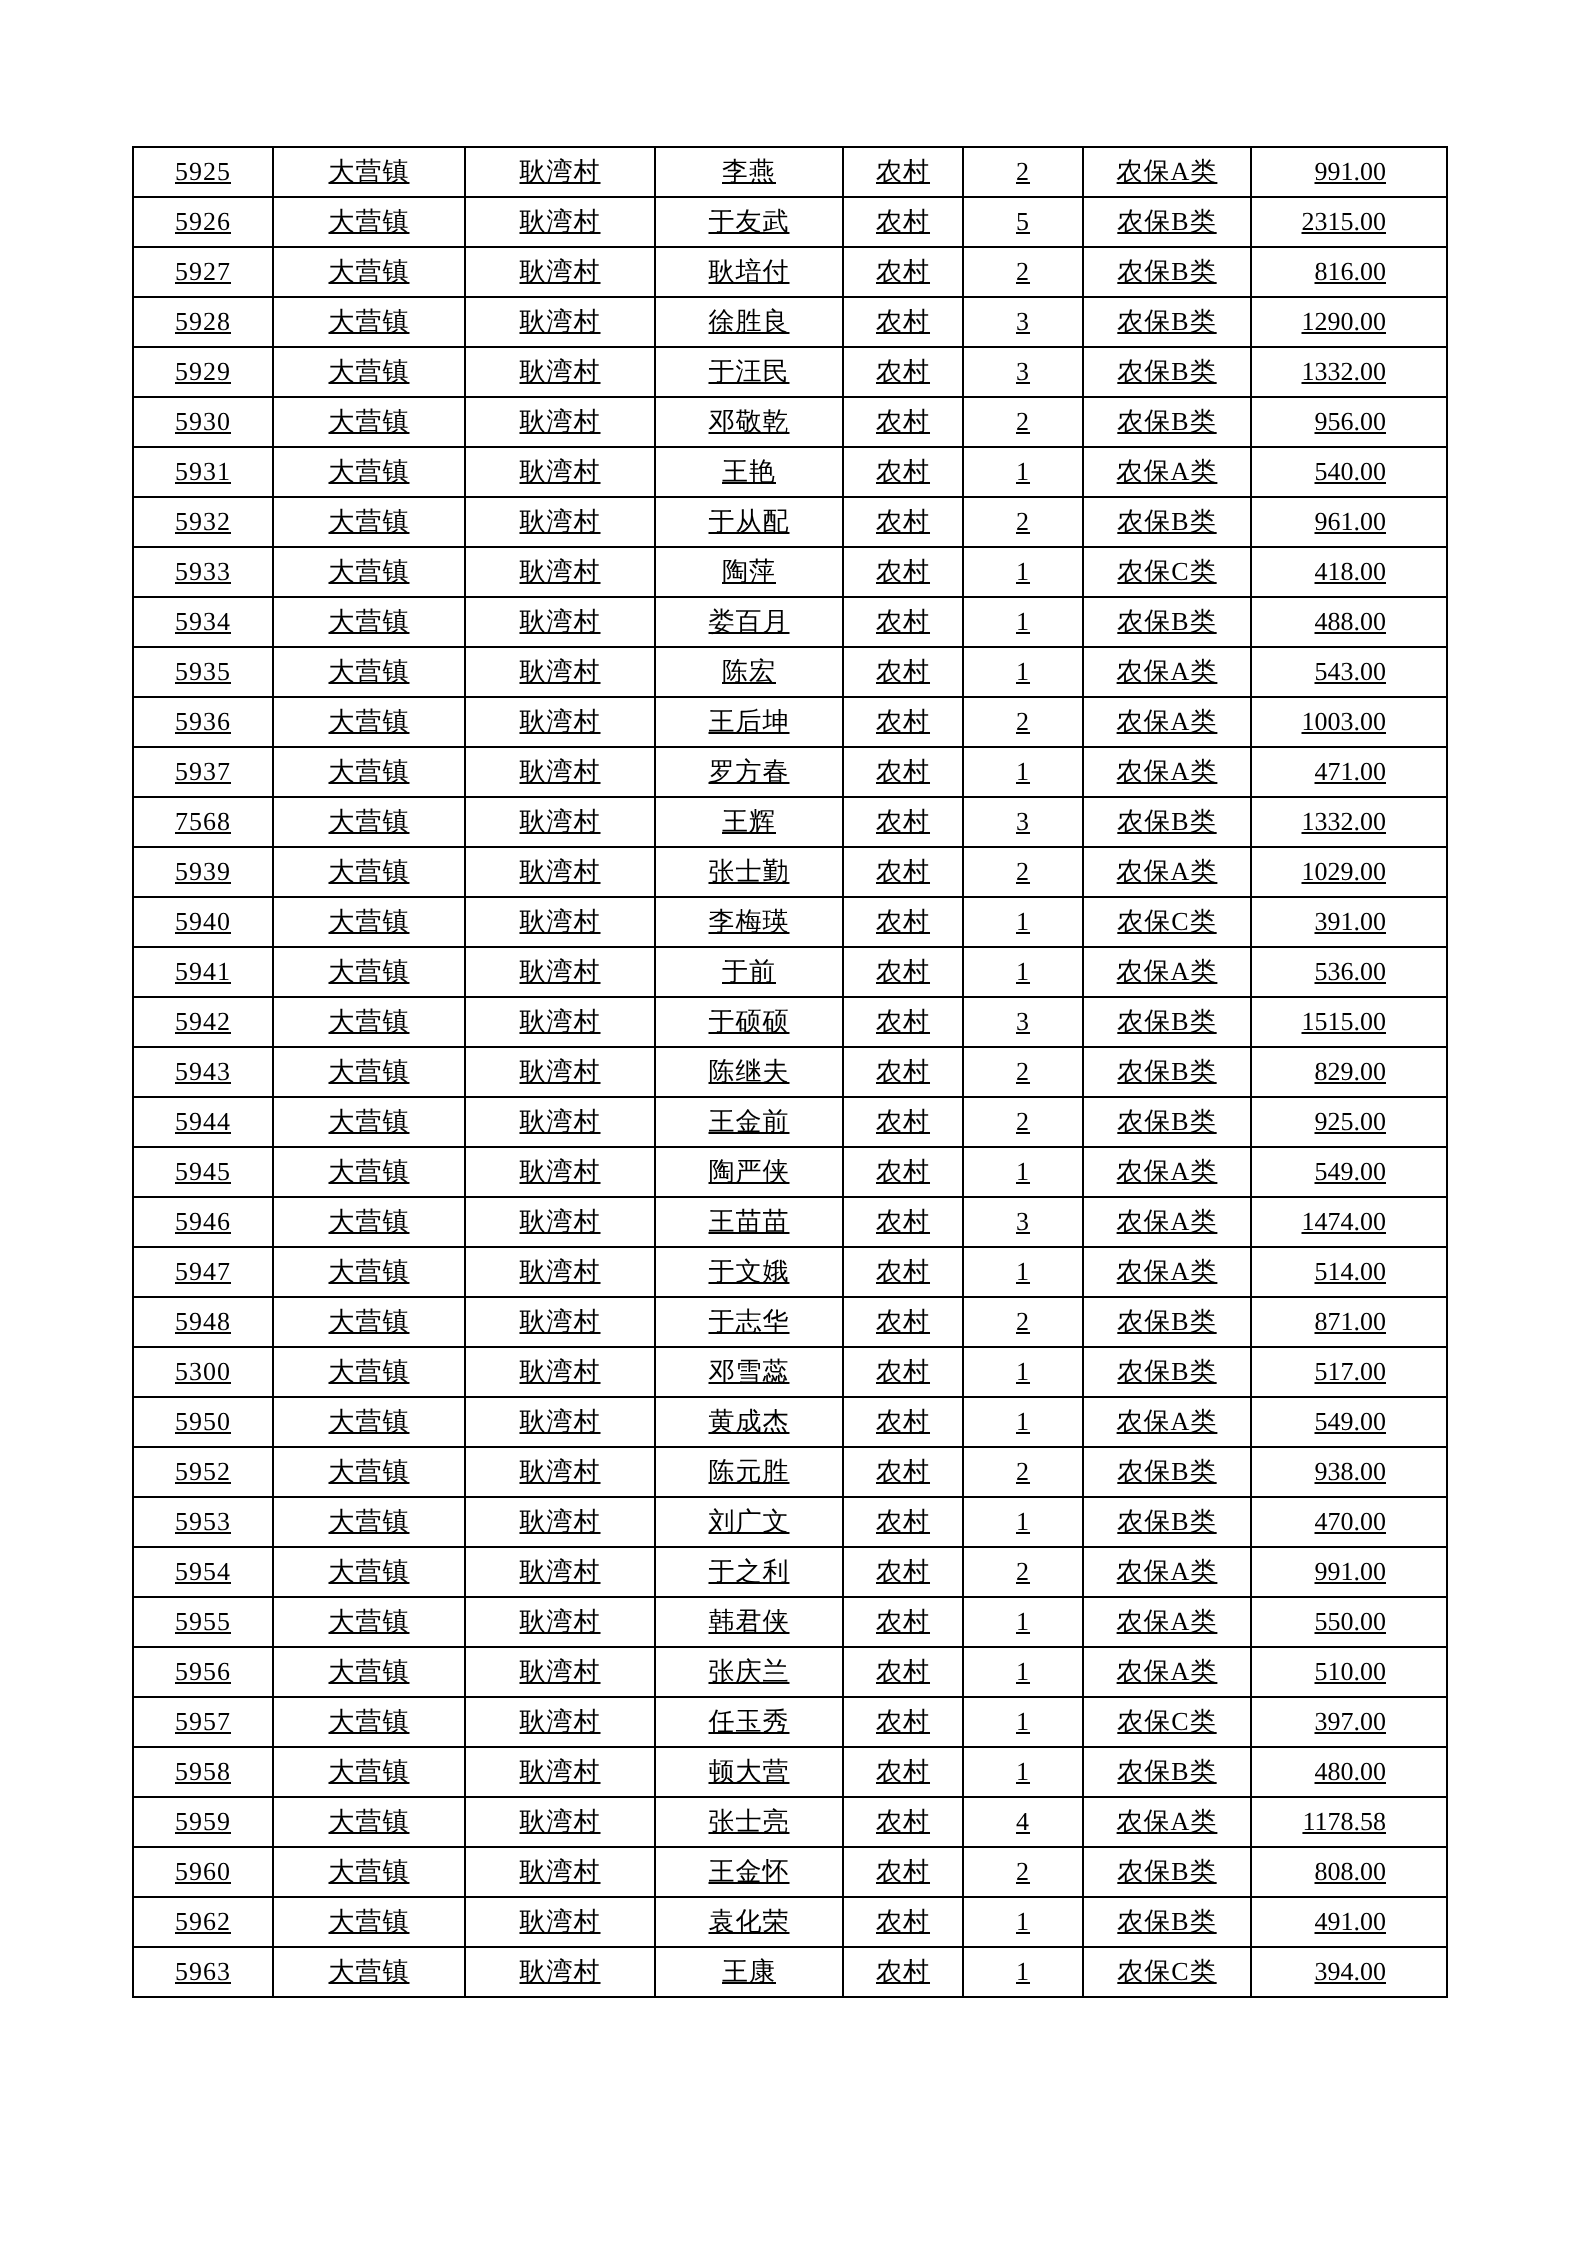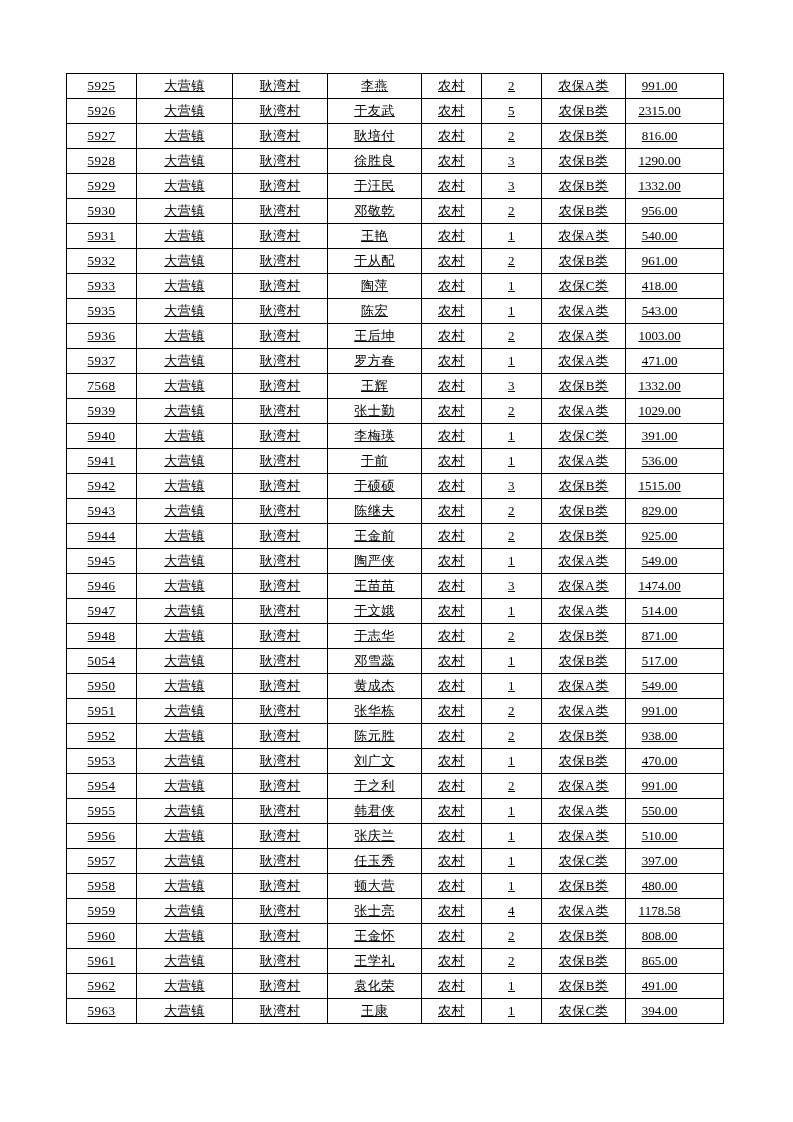--- a/index.html
+++ b/index.html
@@ -31,20 +31,21 @@
     height: 24px;
     font-size: 13px;
     text-align: center;
     vertical-align: middle;
     padding: 0;
     overflow: hidden;
     white-space: nowrap;
     letter-spacing: 0.5px;
   }
   table.roster td.amount {
+    text-align: right;
     padding-right: 30px;
     letter-spacing: 0;
   }
   col.c-id      { width: 70px; }
   col.c-town    { width: 96px; }
   col.c-village { width: 95px; }
   col.c-name    { width: 94px; }
   col.c-type    { width: 60px; }
   col.c-count   { width: 60px; }
   col.c-cat     { width: 84px; }
@@ -150,20 +151,30 @@
           <td>5933</td>
           <td>大营镇</td>
           <td>耿湾村</td>
           <td>陶萍</td>
           <td>农村</td>
           <td>1</td>
           <td>农保C类</td>
           <td class="amount">418.00</td>
         </tr>
         <tr>
+          <td>5934</td>
+          <td>大营镇</td>
+          <td>耿湾村</td>
+          <td>娄百月</td>
+          <td>农村</td>
+          <td>1</td>
+          <td>农保B类</td>
+          <td class="amount">488.00</td>
+        </tr>
+        <tr>
           <td>5935</td>
           <td>大营镇</td>
           <td>耿湾村</td>
           <td>陈宏</td>
           <td>农村</td>
           <td>1</td>
           <td>农保A类</td>
           <td class="amount">543.00</td>
         </tr>
         <tr>
@@ -290,48 +301,38 @@
           <td>5948</td>
           <td>大营镇</td>
           <td>耿湾村</td>
           <td>于志华</td>
           <td>农村</td>
           <td>2</td>
           <td>农保B类</td>
           <td class="amount">871.00</td>
         </tr>
         <tr>
-          <td>5054</td>
+          <td>5300</td>
           <td>大营镇</td>
           <td>耿湾村</td>
           <td>邓雪蕊</td>
           <td>农村</td>
           <td>1</td>
           <td>农保B类</td>
           <td class="amount">517.00</td>
         </tr>
         <tr>
           <td>5950</td>
           <td>大营镇</td>
           <td>耿湾村</td>
           <td>黄成杰</td>
           <td>农村</td>
           <td>1</td>
           <td>农保A类</td>
           <td class="amount">549.00</td>
-        </tr>
-        <tr>
-          <td>5951</td>
-          <td>大营镇</td>
-          <td>耿湾村</td>
-          <td>张华栋</td>
-          <td>农村</td>
-          <td>2</td>
-          <td>农保A类</td>
-          <td class="amount">991.00</td>
         </tr>
         <tr>
           <td>5952</td>
           <td>大营镇</td>
           <td>耿湾村</td>
           <td>陈元胜</td>
           <td>农村</td>
           <td>2</td>
           <td>农保B类</td>
           <td class="amount">938.00</td>
@@ -408,30 +409,20 @@
         </tr>
         <tr>
           <td>5960</td>
           <td>大营镇</td>
           <td>耿湾村</td>
           <td>王金怀</td>
           <td>农村</td>
           <td>2</td>
           <td>农保B类</td>
           <td class="amount">808.00</td>
-        </tr>
-        <tr>
-          <td>5961</td>
-          <td>大营镇</td>
-          <td>耿湾村</td>
-          <td>王学礼</td>
-          <td>农村</td>
-          <td>2</td>
-          <td>农保B类</td>
-          <td class="amount">865.00</td>
         </tr>
         <tr>
           <td>5962</td>
           <td>大营镇</td>
           <td>耿湾村</td>
           <td>袁化荣</td>
           <td>农村</td>
           <td>1</td>
           <td>农保B类</td>
           <td class="amount">491.00</td>

